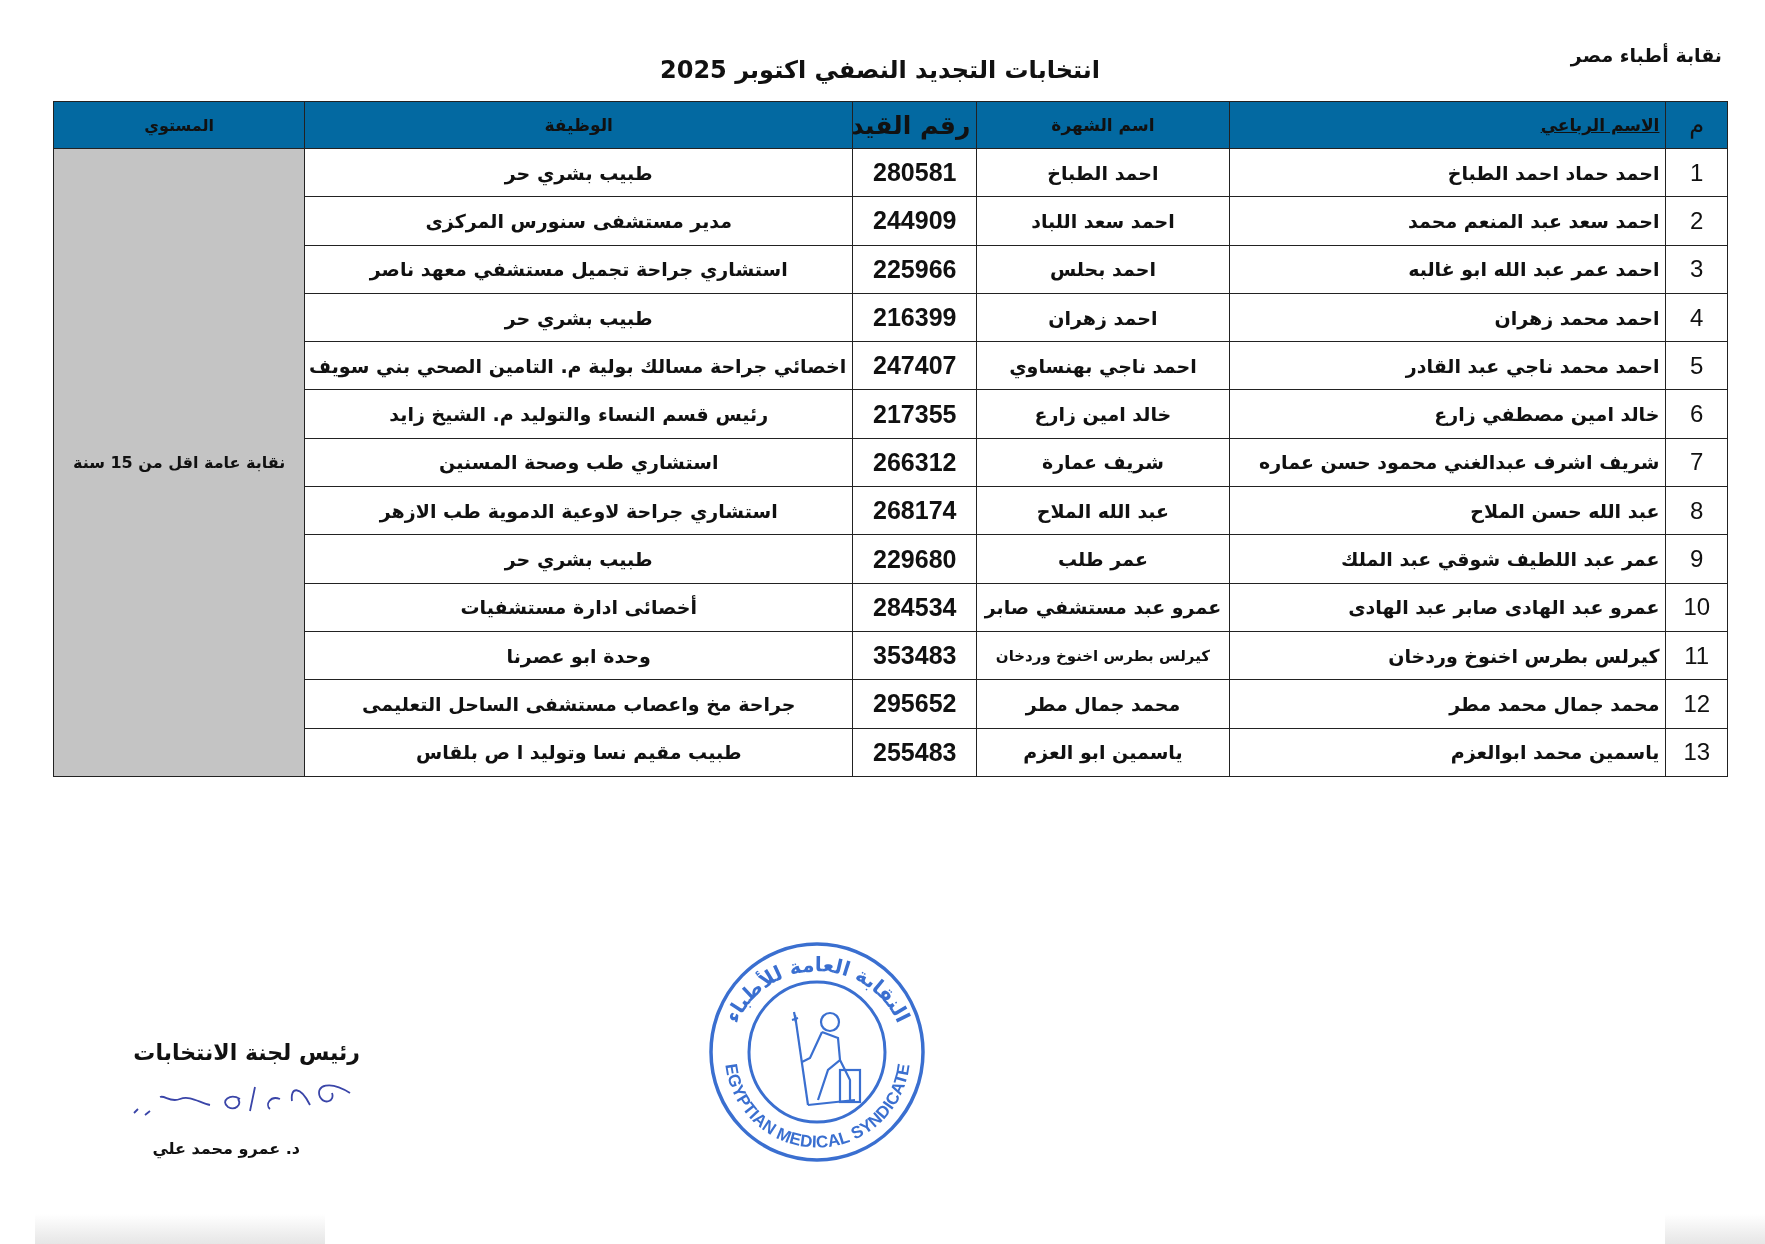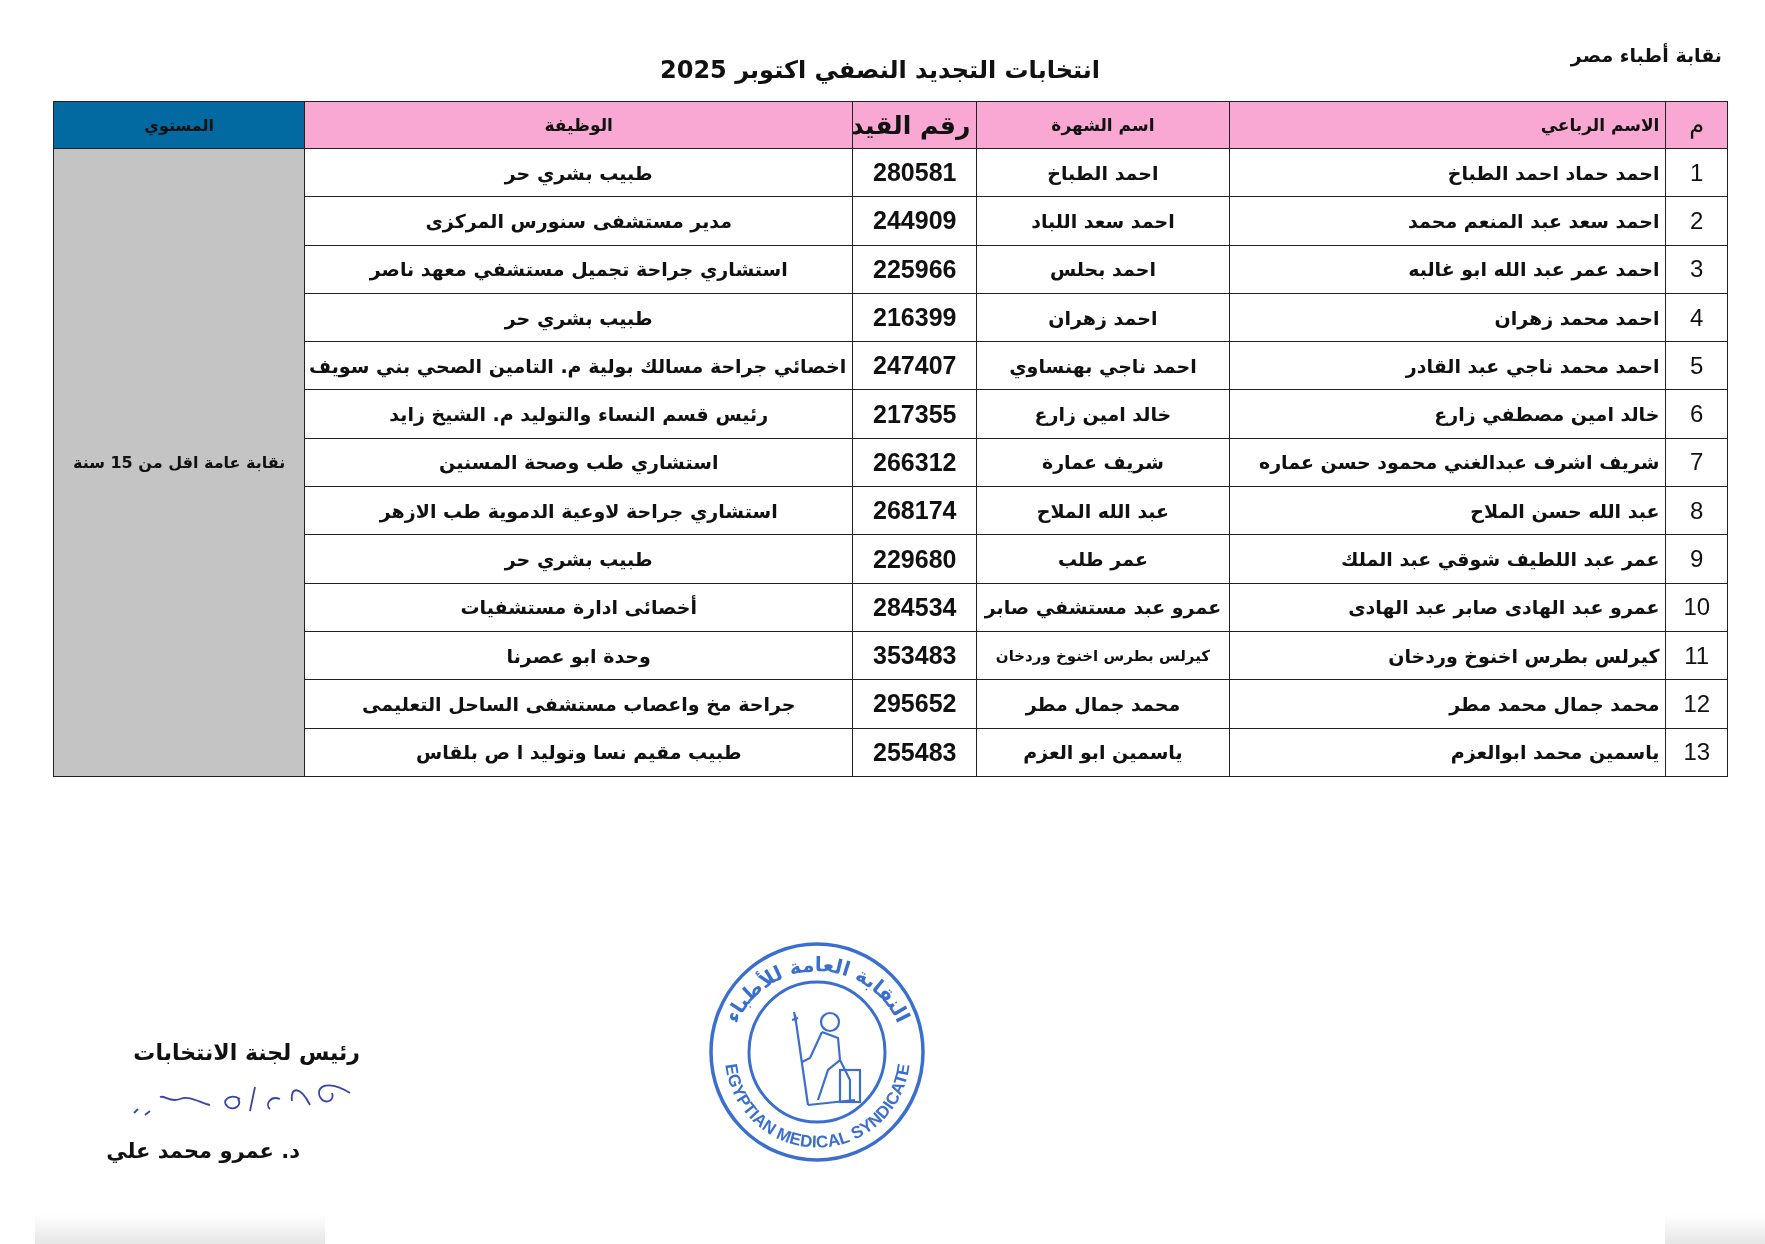--- a/index.html
+++ b/index.html
@@ -2,33 +2,33 @@
 <html><head>
 <meta charset="utf-8">
 <style>
   html, body { margin:0; padding:0; background:#ffffff; }
   body { width:1765px; height:1244px; position:relative; overflow:hidden;
          font-family:"DejaVu Sans","Liberation Sans",sans-serif; color:#111; }
   .org { position:absolute; top:44px; right:43px; font-size:19px; font-weight:bold; direction:rtl; }
   .title { position:absolute; top:56px; left:660px; width:440px; text-align:center; font-size:24px; font-weight:bold; direction:rtl; }
   table.grid { position:absolute; left:53px; top:101px; width:1675px; border-collapse:collapse; direction:rtl; table-layout:fixed; }
   table.grid td, table.grid th { border:1.6px solid #222; height:47.3px; padding:0 6px; font-size:19px; font-weight:bold; overflow:hidden; white-space:nowrap; }
-  table.grid th { background:#f9a8d4; height:46px; font-size:17px; font-weight:bold; }
+  table.grid th { background:#0369a1; height:46px; font-size:17px; font-weight:bold; }
   .c-idx { width:48px; text-align:center; font-family:"Liberation Sans",sans-serif; font-size:24px !important; font-weight:normal !important; }
   .c-name { width:420px; text-align:right; }
   .c-fame { width:237px; text-align:center; }
   .c-reg { width:110px; text-align:center; font-family:"Liberation Sans",sans-serif; font-size:25px !important; direction:ltr; }
   .c-job { width:530px; text-align:center; }
   .c-level { width:236px; text-align:center; background:#c4c4c4; font-size:16px !important; }
-  th.c-name { text-align:right; }
+  th.c-name { text-align:right;text-decoration:underline; }
   .fame-small { font-size:15px !important; }
   .sig-block { position:absolute; left:100px; top:1040px; width:260px; direction:rtl; text-align:right; }
   .sig-title { font-size:22px; font-weight:bold; }
   .sig-scrawl { margin-top:10px; height:50px; }
-  .sig-name { margin-top:10px; font-size:21px; font-weight:bold; padding-right:60px; }
+  .sig-name { margin-top:10px; font-size:16px; font-weight:bold; padding-right:60px; }
   .stamp { position:absolute; left:690px; top:930px; width:255px; height:240px; }
   .scan-strip { position:absolute; bottom:0; height:30px; background:linear-gradient(#fff,#e6e6e6); }
 </style>
 </head>
 <body>
 
 <div class="org">نقابة أطباء مصر</div>
 <div class="title">انتخابات التجديد النصفي اكتوبر 2025</div>
 
 <table class="grid">

